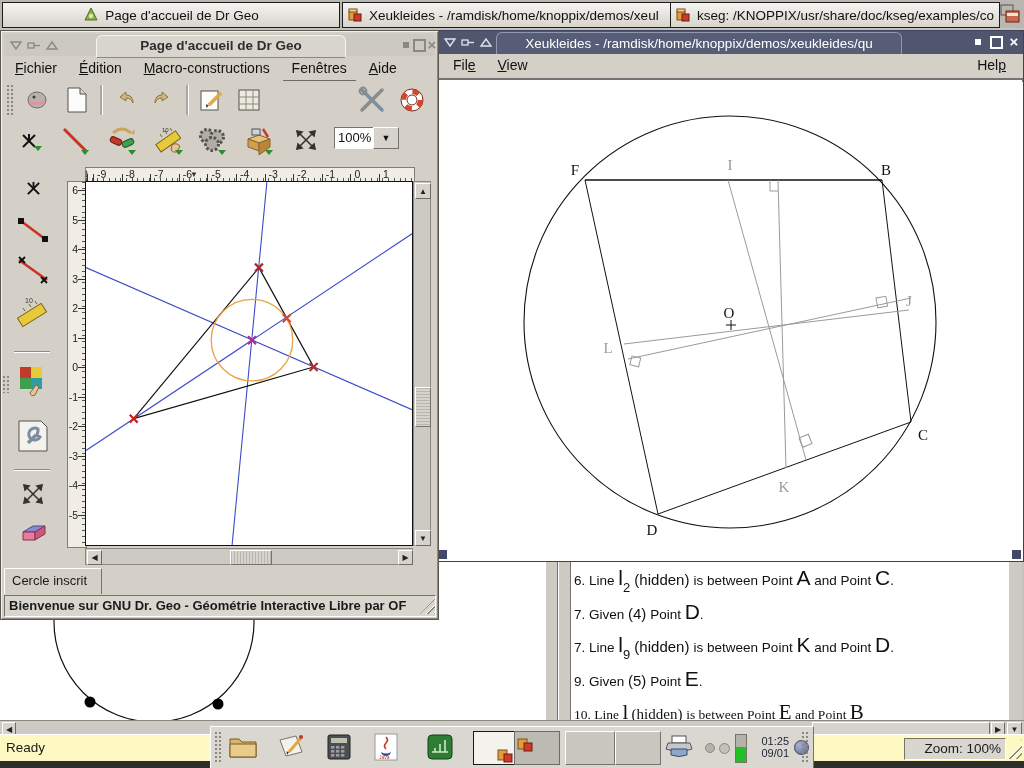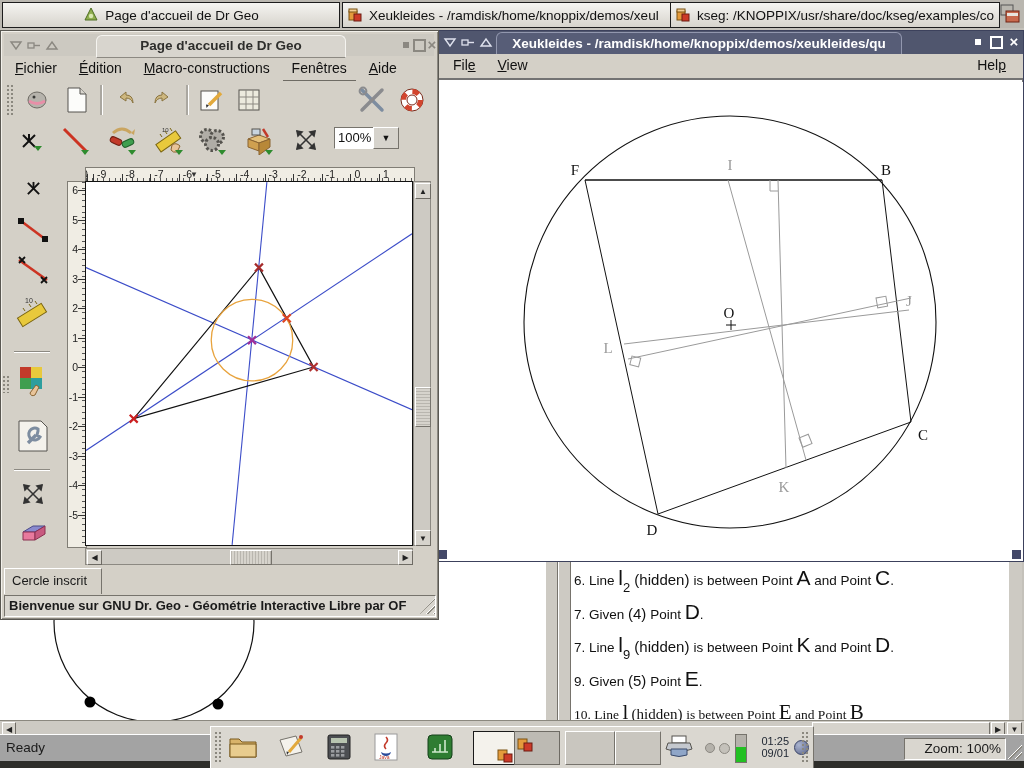--- a/index.html
+++ b/index.html
@@ -70,21 +70,21 @@
       <div class="abs scroll raised" style="left:1008px;top:0;width:14px;height:162px;"></div>
     </div>
 
     <div class="abs scroll" style="left:0;top:164px;width:1024px;height:14px;border-top:1px solid #8b887f;">
       <div class="abs sb-btn" style="left:2px;top:1px;width:12px;height:12px;">◀</div>
       <div class="abs thumb-h" style="left:812px;top:1px;width:176px;height:11px;background-image:none;"></div>
       <div class="abs sb-btn" style="left:991px;top:1px;width:12px;height:12px;">▶</div>
       <div class="abs sb-btn" style="left:1007px;top:1px;width:13px;height:12px;">▼</div>
     </div>
 
-    <div class="abs" style="left:0;top:178px;width:1024px;height:27px;background:#a3a3a3;border-top:1px solid #fff;">
+    <div class="abs" style="left:0;top:178px;width:1024px;height:27px;background:#fef9c3;border-top:1px solid #fff;">
       <span class="abs" style="left:6px;top:5px;font-size:13.5px;color:#1a1a1a;">Ready</span>
       <div class="abs sunken" style="left:904px;top:3px;width:100px;height:20px;background:#d9d6cf;">
         <span style="position:absolute;right:4px;top:2px;font-size:13.5px;color:#1a1a1a;">Zoom: 100%</span>
       </div>
       <div class="abs rgrip" style="left:1006px;top:4px;width:16px;height:20px;clip-path:polygon(100% 0,100% 100%,0 100%);"></div>
     </div>
     <div class="abs" style="left:0;top:205px;width:1024px;height:7px;background:#2e2e2a;"></div>
   </div>
 
   <div class="abs" style="left:0;top:0;width:1024px;height:28px;background:#bab7b0;">
@@ -125,21 +125,21 @@
           <path d="M2 3 h10 l-5 7 z" fill="none" stroke="#dfe2ee" stroke-width="1.4"></path>
         </svg>
       <svg class="abs" style="left:23px;top:5px;" width="14" height="13" viewBox="0 0 14 13">
           <rect x="1" y="4" width="6" height="5" fill="none" stroke="#dfe2ee" stroke-width="1.3"></rect>
           <line x1="7" y1="6.5" x2="13" y2="6.5" stroke="#dfe2ee" stroke-width="1.4"></line>
         </svg>
       <svg class="abs" style="left:41px;top:5px;" width="14" height="13" viewBox="0 0 14 13">
           <path d="M2 10 h10 l-5 -7 z" fill="none" stroke="#dfe2ee" stroke-width="1.4"></path>
         </svg>
       <div class="abs" style="left:58px;top:1px;width:404px;height:22px;background:#575d77;border:1px solid #9297ae;border-bottom:none;border-radius:6px 6px 0 0;text-align:center;">
-        <span style="color:#fff;font-weight:bold;font-size:13.5px;line-height:21px;white-space:nowrap;">Xeukleides - /ramdisk/home/knoppix/demos/xeukleides/qu</span>
+        <span style="color:#fff;font-weight:normal;font-size:13.5px;line-height:21px;white-space:nowrap;">Xeukleides - /ramdisk/home/knoppix/demos/xeukleides/qu</span>
       </div>
       <span class="abs tbar-btn" style="left:533px;top:4px;color:#fff;">
           <span style="width:6px;height:6px;background:#fff;display:inline-block;"></span>
         </span>
       <span class="abs tbar-btn" style="left:551px;top:4px;">
           <span style="width:9px;height:9px;border:2px solid #fff;display:inline-block;"></span>
         </span>
       <span class="abs tbar-btn" style="left:569px;top:3px;color:#fff;font-size:15px;">×</span>
     </div>
 

